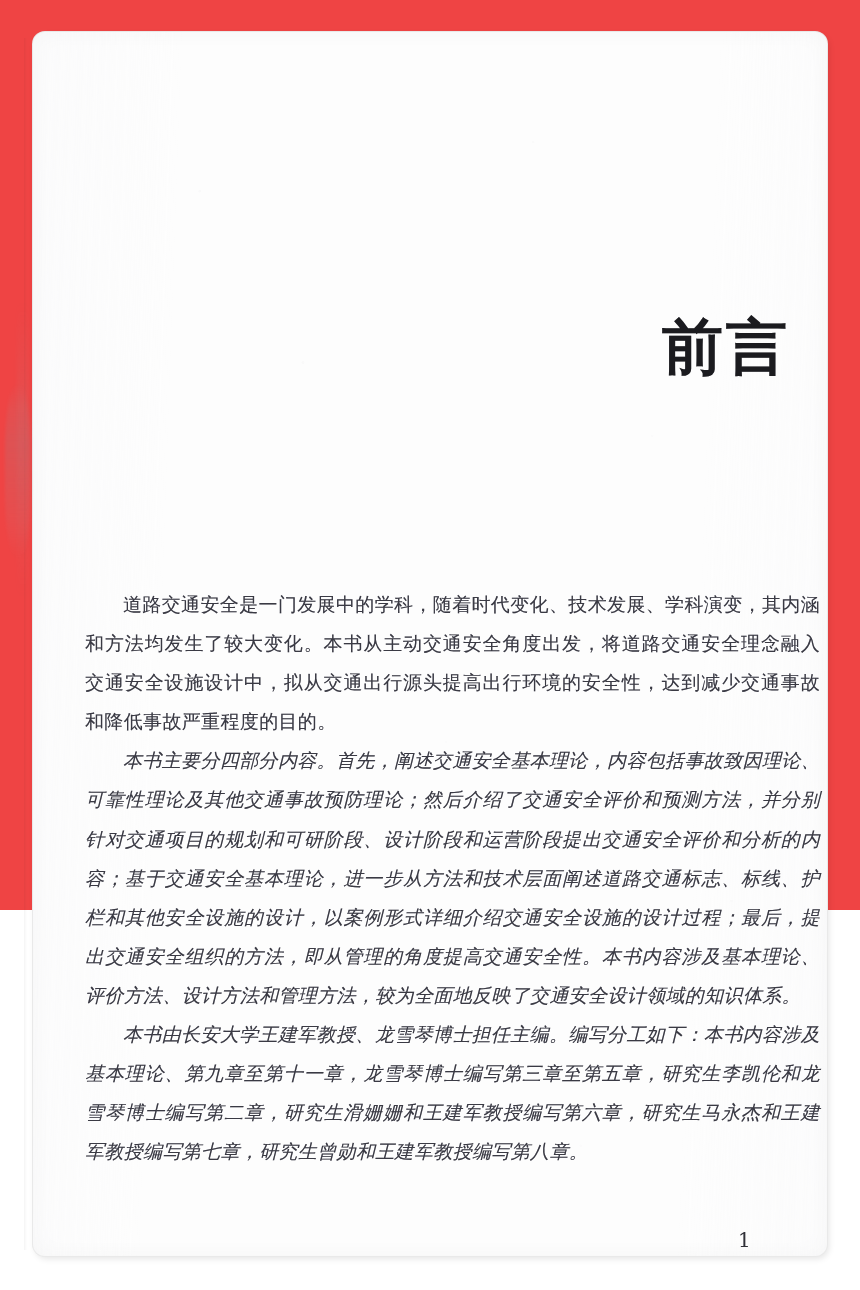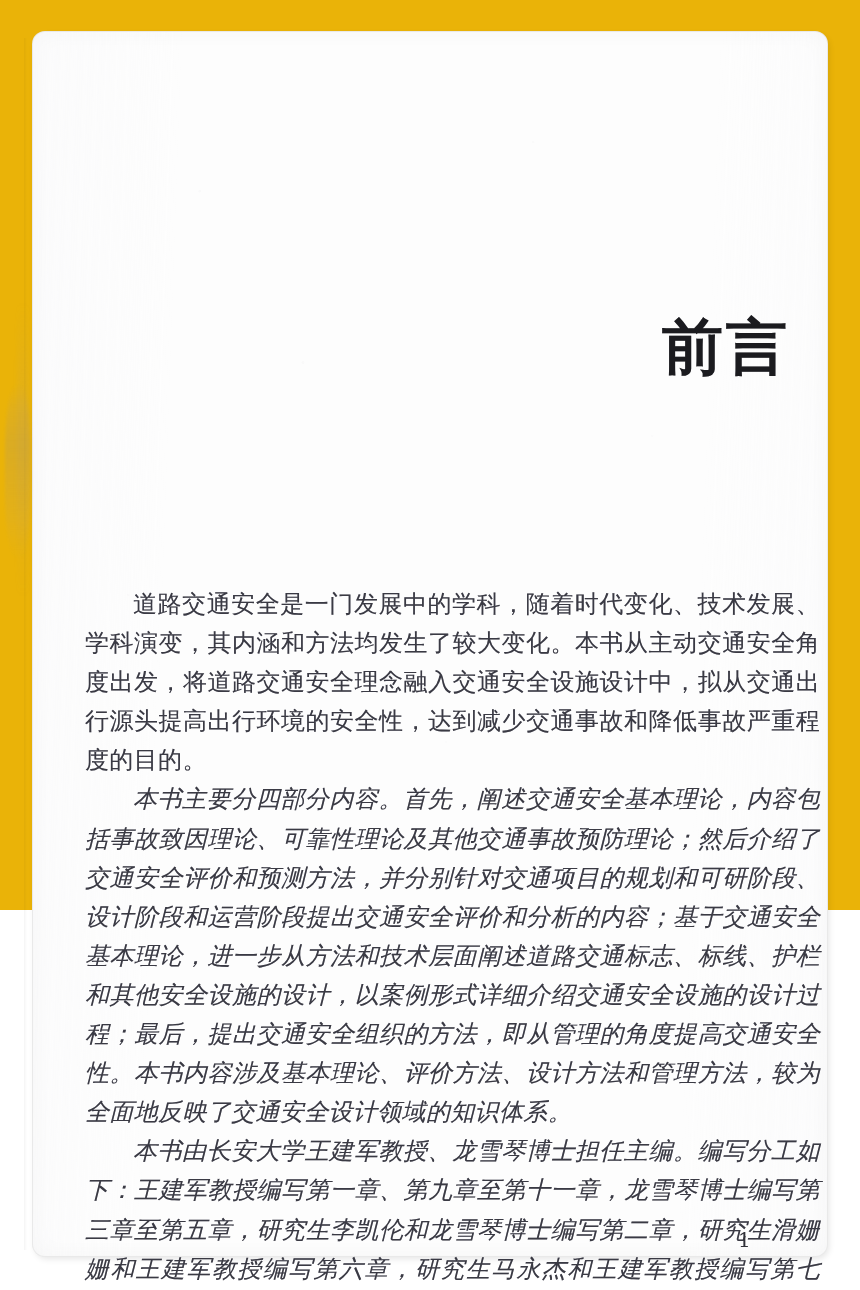--- a/index.html
+++ b/index.html
@@ -13,21 +13,21 @@
     height: 1290px;
     overflow: hidden;
     font-family: "DejaVu Serif", "Liberation Serif", serif;
   }
 
   
   #scan-canvas {
     position: relative;
     width: 860px;
     height: 910px;
-    background: #eab308;
+    background: #ef4444;
   }
 
   
   #page-sheet {
     position: absolute;
     left: 33px;
     top: 32px;
     width: 794px;
     height: 1224px;
     background: #fdfdfd;
@@ -129,21 +129,21 @@
   #body-copy {
     position: absolute;
     left: 52px;
     top: 553px;
     width: 740px;
   }
   .para {
     margin: 0 5px 0 0;
     text-indent: 2em;
     font-family: "DejaVu Serif", "Liberation Serif", serif;
-    font-size: 24px;
+    font-size: 19px;
     line-height: 39.1px;
     color: #3a3a44;
     text-align: justify;
     text-justify: inter-character;
     letter-spacing: 0.35px;
     word-break: break-all;
     text-shadow: 0 0 .55px rgba(90,90,105,.45);
   }
   .para + .para { margin-top: 0; font-style: italic; }
 
@@ -169,21 +169,21 @@
 
     <div id="paper-grain"></div>
 
     <div id="page-body">
 
       <h1 id="preface-heading">前言</h1>
 
       <div id="body-copy">
         <p class="para">道路交通安全是一门发展中的学科，随着时代变化、技术发展、学科演变，其内涵和方法均发生了较大变化。本书从主动交通安全角度出发，将道路交通安全理念融入交通安全设施设计中，拟从交通出行源头提高出行环境的安全性，达到减少交通事故和降低事故严重程度的目的。</p>
         <p class="para">本书主要分四部分内容。首先，阐述交通安全基本理论，内容包括事故致因理论、可靠性理论及其他交通事故预防理论；然后介绍了交通安全评价和预测方法，并分别针对交通项目的规划和可研阶段、设计阶段和运营阶段提出交通安全评价和分析的内容；基于交通安全基本理论，进一步从方法和技术层面阐述道路交通标志、标线、护栏和其他安全设施的设计，以案例形式详细介绍交通安全设施的设计过程；最后，提出交通安全组织的方法，即从管理的角度提高交通安全性。本书内容涉及基本理论、评价方法、设计方法和管理方法，较为全面地反映了交通安全设计领域的知识体系。</p>
-        <p class="para">本书由长安大学王建军教授、龙雪琴博士担任主编。编写分工如下：王建军教授编写第一章、第九章至第十一章，龙雪琴博士编写第三章至第五章，研究生李凯伦和龙雪琴博士编写第二章，研究生滑姗姗和王建军教授编写第六章，研究生马永杰和王建军教授编写第七章，研究生曾勋和王建军教授编写第八章。</p>
+        <p class="para">本书由长安大学王建军教授、龙雪琴博士担任主编。编写分工如下：本书内容涉及基本理论、第九章至第十一章，龙雪琴博士编写第三章至第五章，研究生李凯伦和龙雪琴博士编写第二章，研究生滑姗姗和王建军教授编写第六章，研究生马永杰和王建军教授编写第七章，研究生曾勋和王建军教授编写第八章。</p>
       </div>
 
       <div id="folio">1</div>
 
     </div>
   </div>
 
   <div id="margin-smudge-2"></div>
   <div id="margin-smudge"></div>
 

